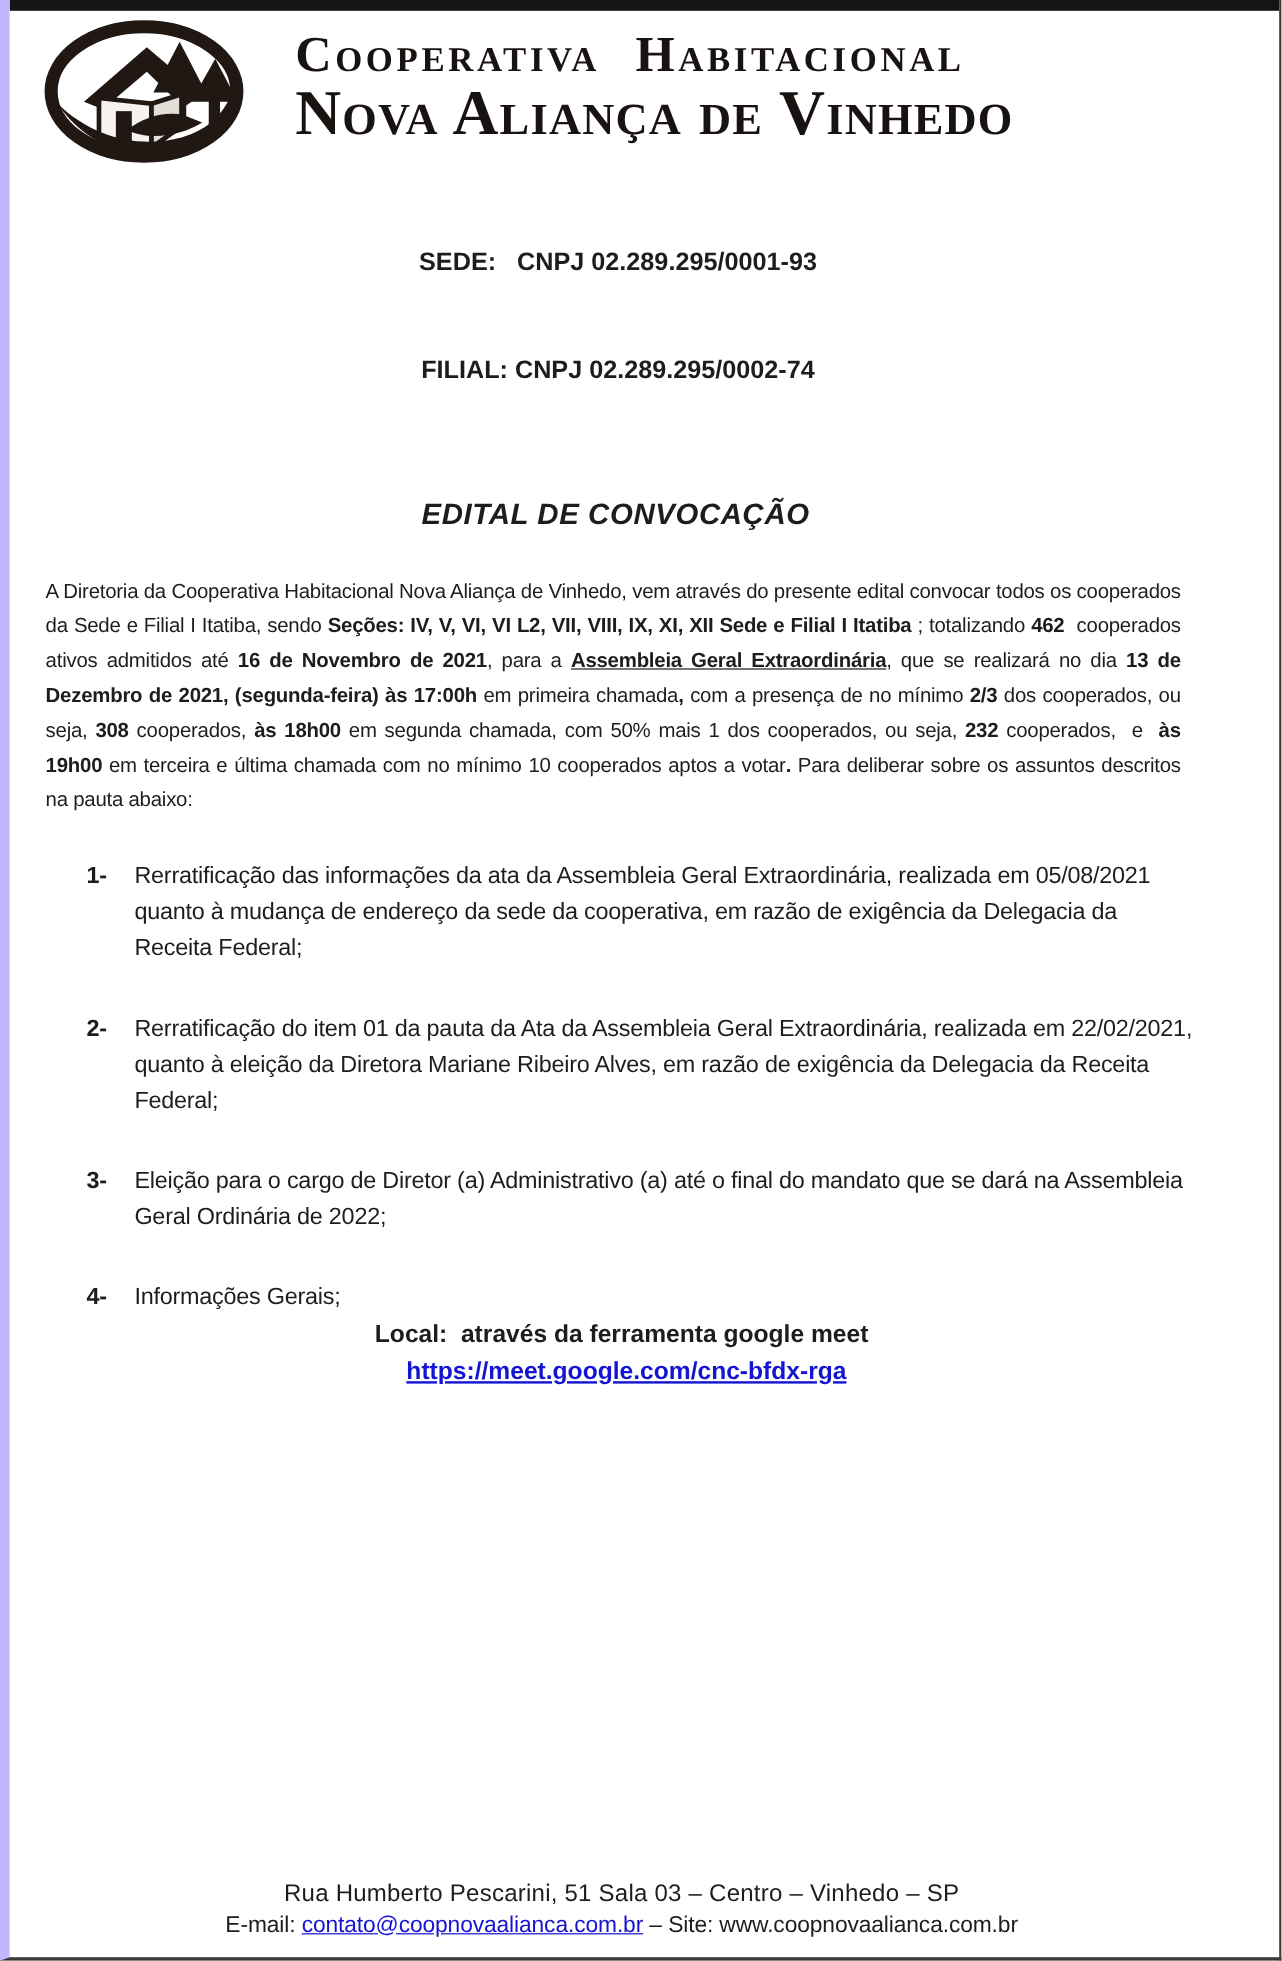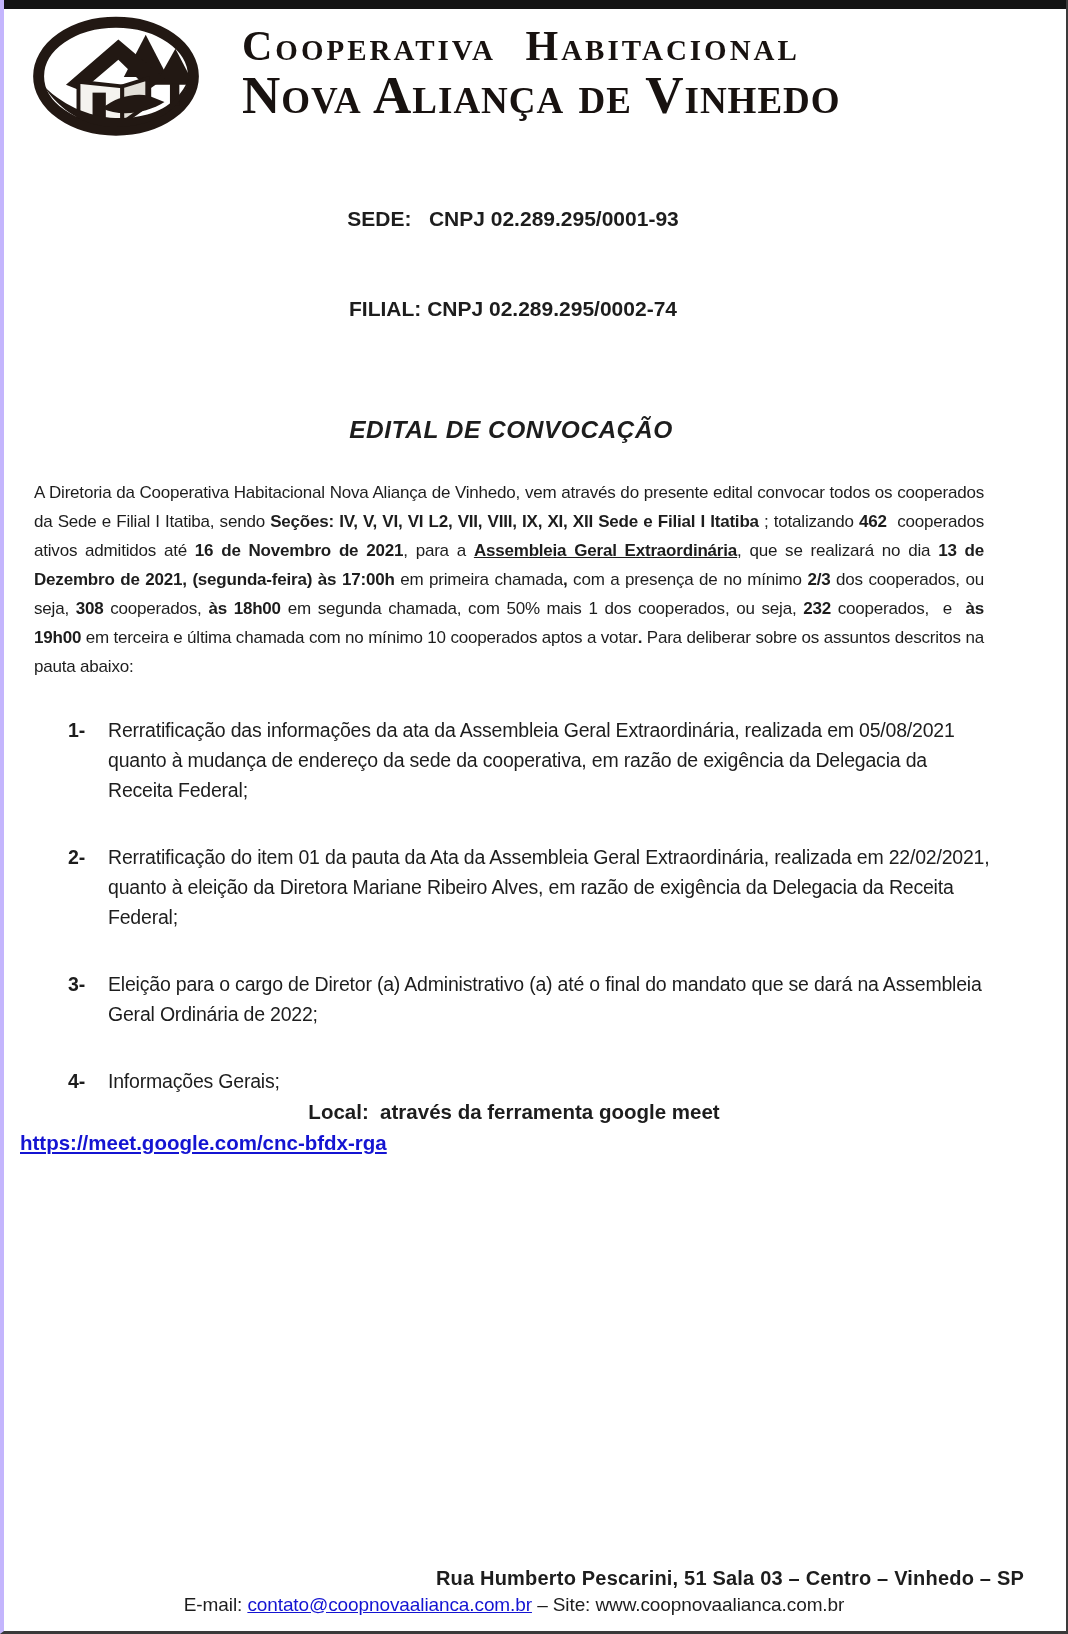--- a/index.html
+++ b/index.html
@@ -1,21 +1,21 @@
 <!DOCTYPE html>
 <html lang="pt-BR" style="--ink: #1d1d1d; --link: #1414d2;"><head>
 <meta charset="utf-8">
 <style>
   :root { --ink:#1d1d1d; --link:#1414d2; --logo:#221813; }
   * { margin:0; padding:0; box-sizing:border-box; }
   html,body { background:#ffffff; }
   .page {
     width:1068px; height:1634px; position:relative; overflow:hidden;
     background:#ffffff; color:var(--ink);
-    border-left:4px solid #c4b5fd; border-right:2px solid #3a3a3a; border-bottom:3px solid #3a3a3a;
+    border-left:8px solid #c4b5fd; border-right:2px solid #3a3a3a; border-bottom:3px solid #3a3a3a;
     font-family:"Liberation Sans", sans-serif;
   }
   .topbar { height:9px; background:#141414; width:100%; }
 
   header.brand { display:flex; align-items:flex-start; padding:5px 0 0 26px; }
   .logo { width:172px; height:126px; flex:0 0 auto; }
   .orgnames { margin-left:40px; padding-top:10px; font-family:"Liberation Serif", serif; font-variant:small-caps; color:#181210; }
   .org1 { font-size:42px; font-weight:700; letter-spacing:3px; word-spacing:16px; line-height:1.05; }
   .org2 { font-size:53px; font-weight:700; letter-spacing:1px; line-height:1.02; }
 
@@ -25,26 +25,26 @@
   .intro { margin:34px 82px 0 30px; text-align:justify; font-size:17px; line-height:29px; letter-spacing:-0.2px; white-space:pre-wrap; }
 
   .pauta { margin:44px 0 0 30px; font-weight:700; font-size:21px; }
 
   .agenda { margin:34px 70px 0 64px; }
   .agenda-item { display:flex; margin-bottom:37px; font-size:19.5px; line-height:30px; letter-spacing:-0.2px; }
   .agenda-num { font-weight:700; width:40px; flex:0 0 auto; }
   .agenda-text { flex:1; }
 
   .local { position:absolute; top:1100px; left:0; width:1020px; text-align:center; font-weight:700; font-size:20.5px; white-space:pre-wrap; }
-  .meet { position:absolute; top:1131px; left:16px; width:1020px; text-align:left; }
+  .meet { position:absolute; top:1131px; left:4px; width:1020px; text-align:center; }
   .meet a { color:var(--link); font-weight:700; font-size:20.5px; text-decoration:underline; cursor:pointer; }
   .signature { position:absolute; top:1277px; left:0; width:1020px; text-align:center; font-weight:700; font-size:20.5px; }
 
   footer { position:absolute; bottom:14px; left:0; width:1020px; text-align:center; font-size:19px; line-height:25.5px; letter-spacing:-0.1px; }
-  .f1 { font-weight:700; font-size:20px; letter-spacing:0.2px;text-align:right; }
+  .f1 { font-weight:400; font-size:20px; letter-spacing:0.2px; }
   .b { font-weight:700; }
   .u { text-decoration:underline; }
   .lnk { color:var(--link); text-decoration:underline; cursor:pointer; }
 </style>
 </head>
 <body>
 
 <div class="page">
   <div class="topbar"></div>
 

